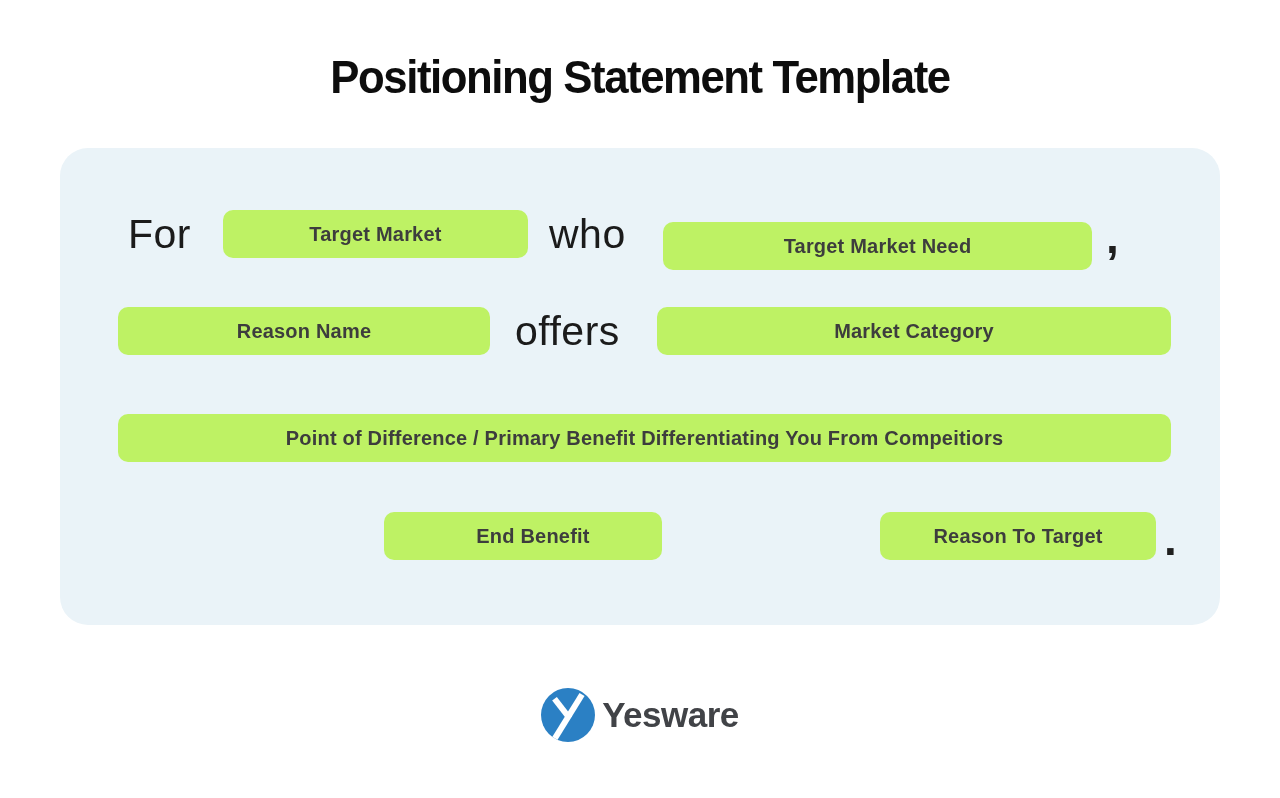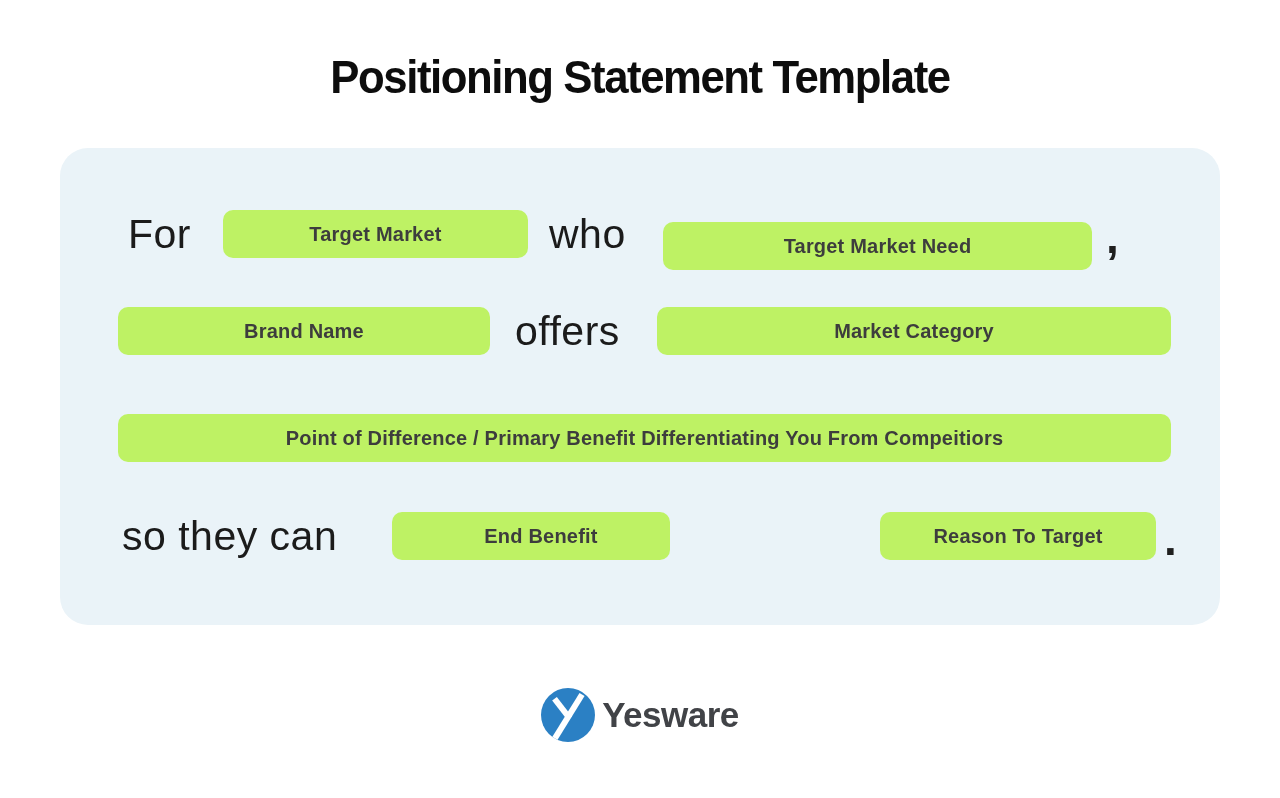--- a/index.html
+++ b/index.html
@@ -85,21 +85,21 @@
   
   .b-brand      { left: 58px;   top: 159px; width: 372px; }
   .w-offers     { left: 455px;  top: 159px; }
   .b-cat        { left: 597px;  top: 159px; width: 514px; }
 
   
   .b-pod        { left: 58px;   top: 266px; width: 1053px; }
 
   
   .w-sotheycan  { left: 62px;   top: 364px; }
-  .b-endben     { left: 332px;  top: 364px; width: 278px; padding-left: 20px; }
+  .b-endben     { left: 324px;  top: 364px; width: 278px; padding-left: 20px; }
   .w-because    { left: 623px;  top: 364px; }
   .b-reason     { left: 820px;  top: 364px; width: 276px; }
   .p-period     { left: 1104px; top: 364px; }
 
   .footer {
     position: absolute;
     left: 0;
     top: 686px;
     width: 100%;
     height: 58px;
@@ -131,32 +131,31 @@
     <div class="box b-tm">
       <span>Target Market</span>
     </div>
     <span class="word w-who">who</span>
     <div class="box b-tmn">
       <span>Target Market Need</span>
     </div>
     <span class="punct p-comma">,</span>
 
     <div class="box b-brand">
-      <span>Brand Name</span>
+      <span>Reason Name</span>
     </div>
     <span class="word w-offers">offers</span>
     <div class="box b-cat">
       <span>Market Category</span>
     </div>
 
     <div class="box b-pod">
       <span>Point of Difference / Primary Benefit Differentiating You From Compeitiors</span>
     </div>
 
-    <span class="word w-sotheycan">so they can</span>
     <div class="box b-endben">
       <span>End Benefit</span>
     </div>
     <div class="box b-reason">
       <span>Reason To Target</span>
     </div>
     <span class="punct p-period">.</span>
 
   </div>
 

